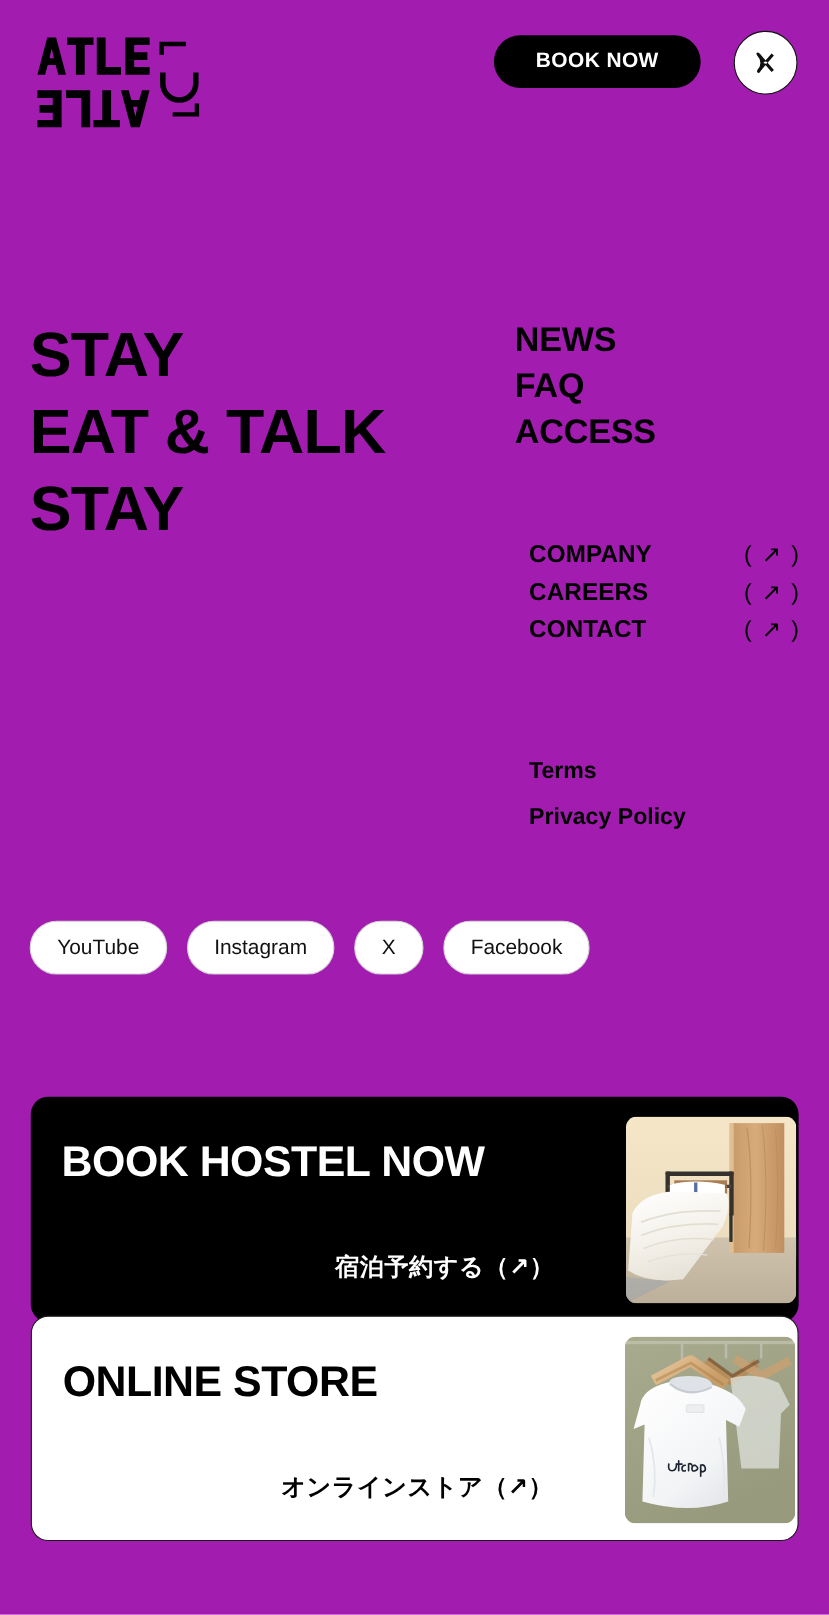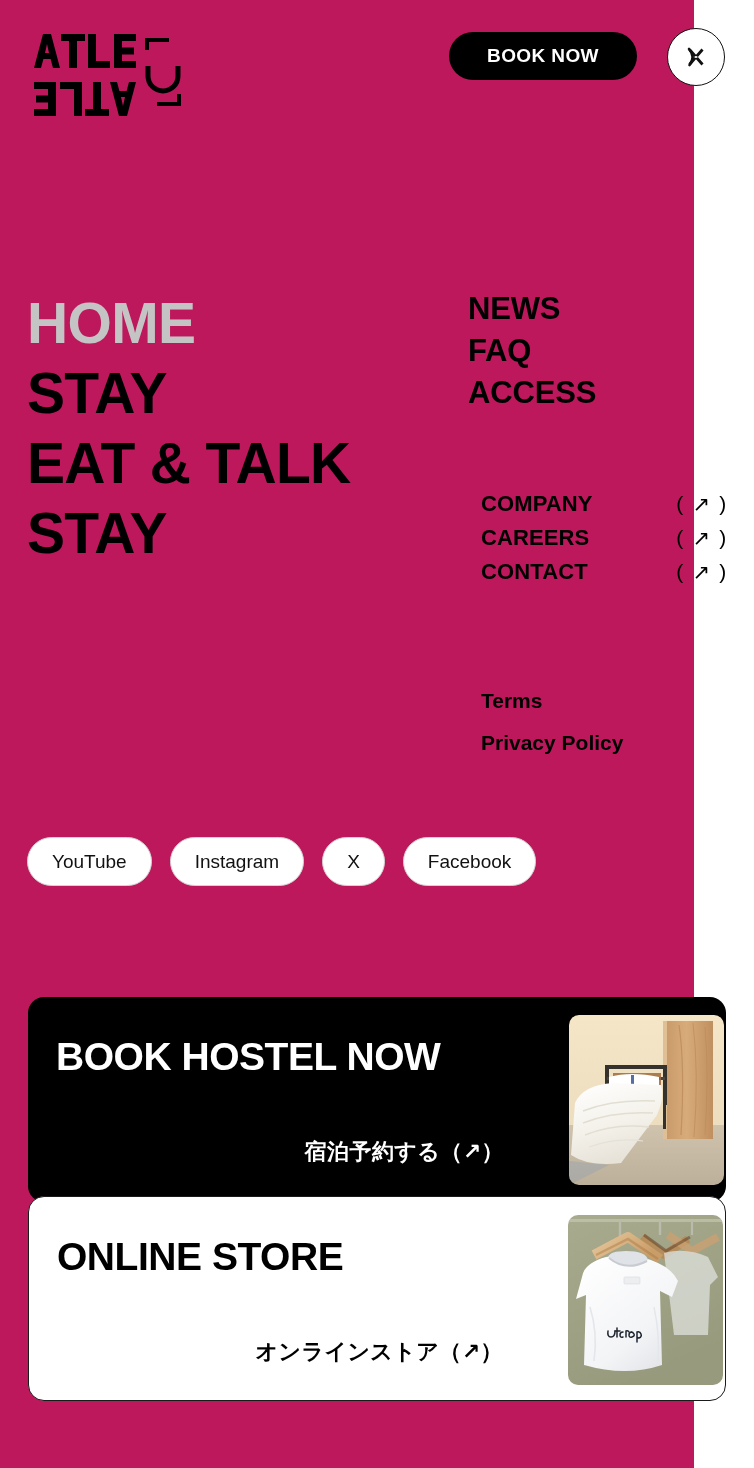--- a/index.html
+++ b/index.html
@@ -9,23 +9,23 @@
     width: 754px;
     height: 1468px;
     background: #ffffff;
     font-family: "Liberation Sans", "DejaVu Sans", sans-serif;
     -webkit-font-smoothing: antialiased;
     overflow: hidden;
   }
 
   .page {
     position: relative;
-    width: 694px;
+    width: 754px;
     height: 1468px;
-    background: #be185d;
+    background: #a21caf;
     text-decoration: underline;
   }
 
   
   .header {
     position: absolute;
     top: 0; left: 0;
     width: 754px;
     height: 130px;
   }
@@ -316,21 +316,20 @@
       <svg width="26" height="26" viewBox="0 0 26 26">
         <path d="M6 5 Q13 13 6.5 21" stroke="#111" stroke-width="2.6" fill="none" stroke-linecap="round" transform="rotate(0 13 13)"></path>
         <path d="M6.5 5.5 L19.5 20.5 M19.5 5.5 L6.5 20.5" stroke="#111" stroke-width="2.8" fill="none" stroke-linecap="butt"></path>
         <path d="M11.2 13 Q13 11 14.8 13 Q13 15 11.2 13 Z" fill="#ffffff"></path>
       </svg>
     </button>
   </div>
 
 
   <nav class="nav-primary">
-    <a class="nav-link current" href="#">HOME</a>
     <a class="nav-link" href="#">STAY</a>
     <a class="nav-link" href="#">EAT &amp; TALK</a>
     <a class="nav-link" href="#">STAY</a>
   </nav>
 
   <nav class="nav-secondary">
     <a class="nav-link" href="#">NEWS</a>
     <a class="nav-link" href="#">FAQ</a>
     <a class="nav-link" href="#">ACCESS</a>
   </nav>

